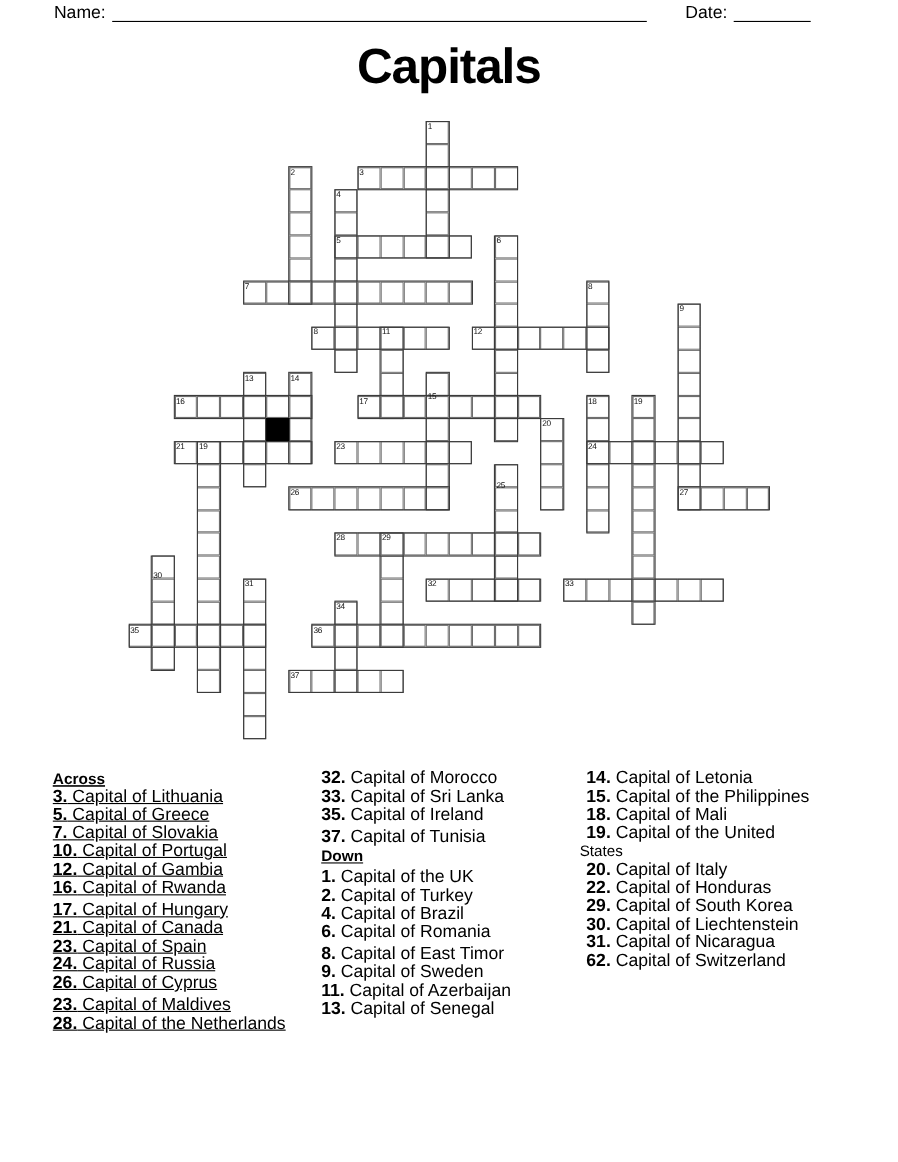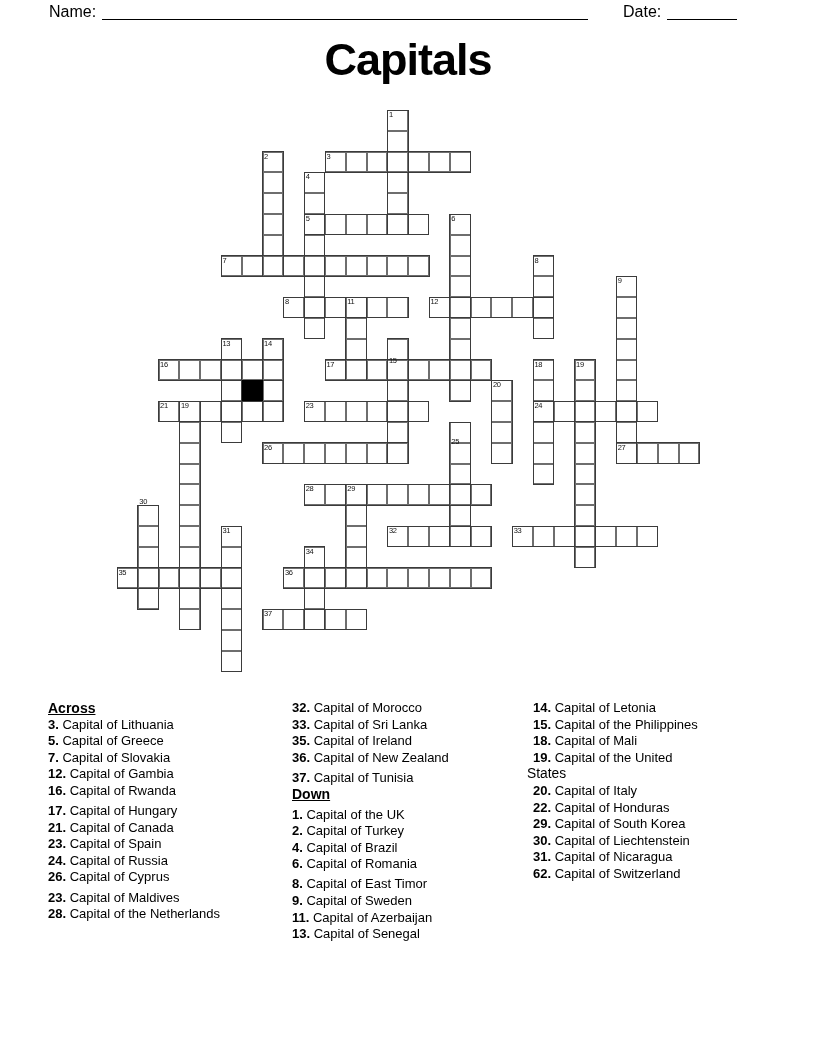--- a/index.html
+++ b/index.html
@@ -32,28 +32,28 @@
   .wordbox{
     position:absolute;box-sizing:border-box;border:1.8px solid #3b3b3b;
     background:transparent;z-index:2;pointer-events:none;
   }
   .cellnum{
     position:absolute;font-size:7.5px;line-height:8px;color:#111;
     z-index:4;pointer-events:none;letter-spacing:-0.3px;
   }
   
   .clue-col{position:absolute;top:700px;}
-  .clue-col.c0{left:42px;width:244px;}
+  .clue-col.c0{left:42px;width:244px;text-decoration:underline;}
   .clue-col.c1{left:286px;width:241px;}
   .clue-col.c2{left:527px;width:248px;}
   .clue-header{
     padding-left:6px;font-size:14px;font-weight:700;line-height:16.6px;
   }
   .clue-header span{text-decoration:underline;}
-  .clue-line{padding-left:6px;font-size:13px;line-height:16.6px;white-space:nowrap;}
+  .clue-line{padding-left:6px;font-size:16px;line-height:16.6px;white-space:nowrap;}
   .clue-line b{font-weight:700;}
   .cont-line{padding-left:0;font-size:13.8px;line-height:16.6px;}
   .gap{margin-top:3.5px;}
 </style>
 </head>
 <body>
 
 <span class="hdr-label" id="name-label">Name:</span>
 <div class="write-line" id="name-line"></div>
 <span class="hdr-label" id="date-label">Date:</span>
@@ -328,50 +328,50 @@
     <span class="cellnum" style="left: 375.9px; top: 271.4px;">20</span>
     <span class="cellnum" style="left: 43.1px; top: 292.2px;">21</span>
     <span class="cellnum" style="left: 63.9px; top: 292.2px;">19</span>
     <span class="cellnum" style="left: 188.7px; top: 292.2px;">23</span>
     <span class="cellnum" style="left: 417.5px; top: 292.2px;">24</span>
     <span class="cellnum" style="left: 334.3px; top: 328px;">25</span>
     <span class="cellnum" style="left: 147.1px; top: 333.8px;">26</span>
     <span class="cellnum" style="left: 500.7px; top: 333.8px;">27</span>
     <span class="cellnum" style="left: 188.7px; top: 375.4px;">28</span>
     <span class="cellnum" style="left: 230.3px; top: 375.4px;">29</span>
-    <span class="cellnum" style="left: 22.3px; top: 388px;">30</span>
+    <span class="cellnum" style="left: 22.3px; top: 409px;">30</span>
     <span class="cellnum" style="left: 105.5px; top: 417px;">31</span>
     <span class="cellnum" style="left: 271.9px; top: 417px;">32</span>
     <span class="cellnum" style="left: 396.7px; top: 417px;">33</span>
     <span class="cellnum" style="left: 188.7px; top: 437.8px;">34</span>
     <span class="cellnum" style="left: 1.5px; top: 458.6px;">35</span>
     <span class="cellnum" style="left: 167.9px; top: 458.6px;">36</span>
     <span class="cellnum" style="left: 147.1px; top: 500.2px;">37</span>
   </div>
 
 <div class="clue-col c0">
     <div class="clue-header"><span>Across</span></div>
     <div class="clue-line"><b>3.</b><span> Capital of Lithuania</span></div>
     <div class="clue-line"><b>5.</b><span> Capital of Greece</span></div>
     <div class="clue-line"><b>7.</b><span> Capital of Slovakia</span></div>
+    <div class="clue-line"><b>10.</b><span> Capital of Portugal</span></div>
     <div class="clue-line"><b>12.</b><span> Capital of Gambia</span></div>
     <div class="clue-line"><b>16.</b><span> Capital of Rwanda</span></div>
     <div class="clue-line gap"><b>17.</b><span> Capital of Hungary</span></div>
     <div class="clue-line"><b>21.</b><span> Capital of Canada</span></div>
     <div class="clue-line"><b>23.</b><span> Capital of Spain</span></div>
     <div class="clue-line"><b>24.</b><span> Capital of Russia</span></div>
     <div class="clue-line"><b>26.</b><span> Capital of Cyprus</span></div>
     <div class="clue-line gap"><b>23.</b><span> Capital of Maldives</span></div>
     <div class="clue-line"><b>28.</b><span> Capital of the Netherlands</span></div>
   </div>
 <div class="clue-col c1">
     <div class="clue-line"><b>32.</b><span> Capital of Morocco</span></div>
     <div class="clue-line"><b>33.</b><span> Capital of Sri Lanka</span></div>
     <div class="clue-line"><b>35.</b><span> Capital of Ireland</span></div>
-    <div class="clue-line"><b>36.</b><span> Capital of New Zealand</span></div>
     <div class="clue-line gap"><b>37.</b><span> Capital of Tunisia</span></div>
     <div class="clue-header"><span>Down</span></div>
     <div class="clue-line gap"><b>1.</b><span> Capital of the UK</span></div>
     <div class="clue-line"><b>2.</b><span> Capital of Turkey</span></div>
     <div class="clue-line"><b>4.</b><span> Capital of Brazil</span></div>
     <div class="clue-line"><b>6.</b><span> Capital of Romania</span></div>
     <div class="clue-line gap"><b>8.</b><span> Capital of East Timor</span></div>
     <div class="clue-line"><b>9.</b><span> Capital of Sweden</span></div>
     <div class="clue-line"><b>11.</b><span> Capital of Azerbaijan</span></div>
     <div class="clue-line"><b>13.</b><span> Capital of Senegal</span></div>

